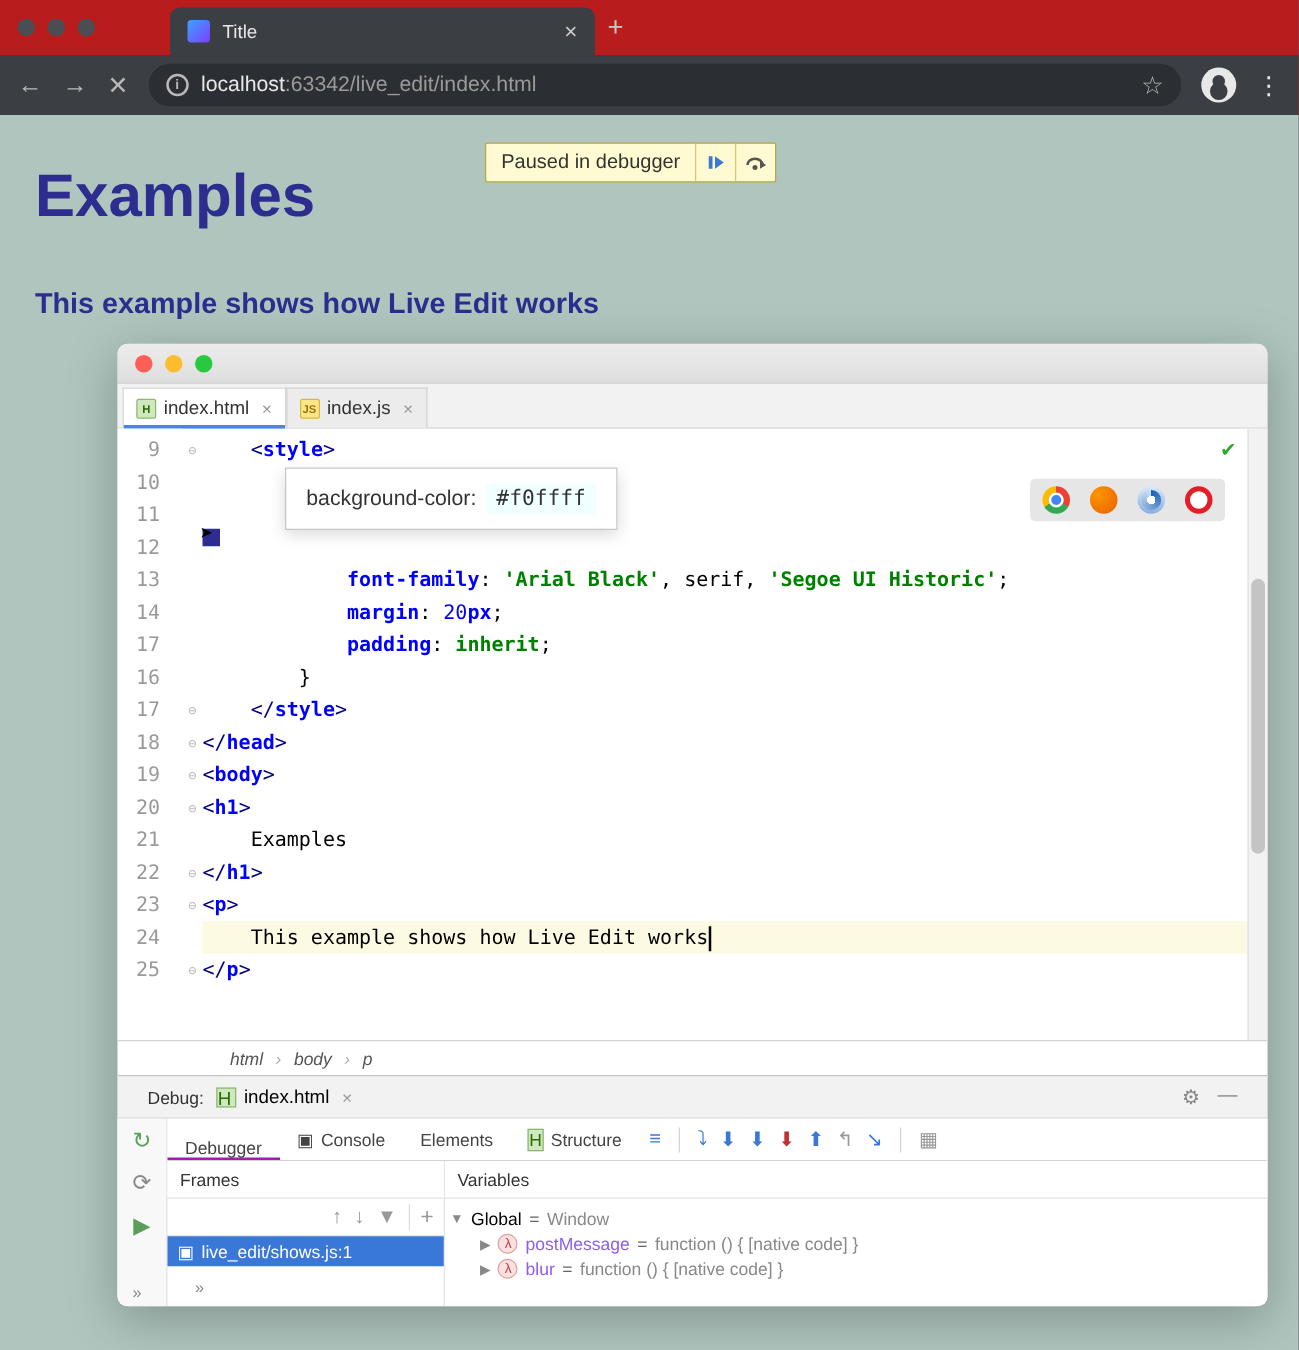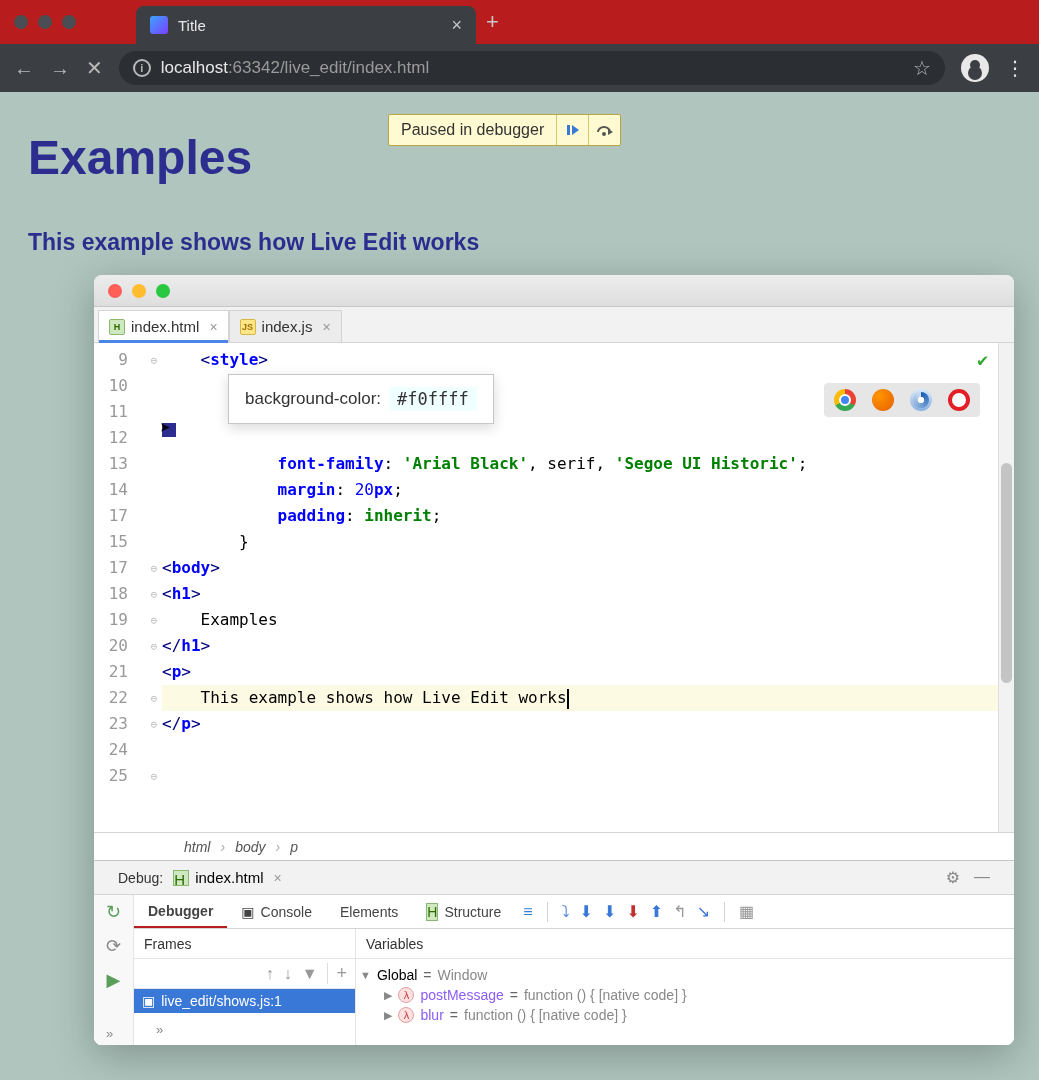--- a/index.html
+++ b/index.html
@@ -86,21 +86,21 @@
 .debug-header-label { font-size:14px; color:#333; }
 .debug-run { display:flex; align-items:center; gap:6px; font-size:15px; }
 .debug-run .fi { width:16px; height:16px; }
 .debug-header-right { margin-left:auto; display:flex; gap:14px; color:#888; font-size:16px; }
 .debug-tabs { height: 34px; display:flex; align-items:center; border-bottom:1px solid #d4d4d4; background:#fff; }
 .debug-body { display:flex; height: 150px; background:#fff; }
 .debug-side-col { width: 40px; background:#f8f8f8; border-right:1px solid #e4e4e4; display:flex; flex-direction:column; align-items:center; padding-top:6px; gap:12px; }
 .dsi { font-size:18px; color:#5a9e5a; cursor:pointer; }
 .dsi.gray { color:#888; }
 .debug-tab { padding:0 14px; font-size:14px; color:#444; display:flex; align-items:center; gap:6px; height:100%; }
-.debug-tab.active { border-bottom:2px solid #b91c1c; font-weight:700; }
+.debug-tab.active { border-bottom:2px solid #a21caf; font-weight:400;align-items:flex-end; }
 .debug-toolbar { margin-left:8px; display:flex; gap:10px; align-items:center; }
 .dti { font-size:16px; color:#3a78d8; cursor:pointer; }
 .dti.red { color:#c03030; }
 .dti.gray { color:#999; }
 .sep-v { width:1px; height:20px; background:#d4d4d4; margin:0 4px; }
 
 .frames-col { width:222px; border-right:1px solid #e4e4e4; display:flex; flex-direction:column; }
 .col-header { height:30px; border-bottom:1px solid #e4e4e4; display:flex; align-items:center; padding:0 10px; font-size:14px; color:#333; background:#fff; }
 .frames-tools { height:30px; border-bottom:1px solid #e4e4e4; display:flex; align-items:center; justify-content:flex-end; padding:0 8px; gap:10px; color:#999; }
 .frame-item { background:#3a78d8; color:#fff; padding:4px 8px; font-size:14px; display:flex; align-items:center; gap:6px; }
@@ -195,21 +195,21 @@
 
     <div class="editor-area">
       <div class="gutter">
         <div class="ln">9</div>
         <div class="ln">10</div>
         <div class="ln">11</div>
         <div class="ln">12</div>
         <div class="ln">13</div>
         <div class="ln">14</div>
         <div class="ln">17</div>
-        <div class="ln">15</div>
+        <div class="ln">16</div>
         <div class="ln">17</div>
         <div class="ln">18</div>
         <div class="ln">19</div>
         <div class="ln">20</div>
         <div class="ln">21</div>
         <div class="ln">22</div>
         <div class="ln">23</div>
         <div class="ln">24</div>
         <div class="ln">25</div>
       </div>
@@ -247,20 +247,22 @@
           <span class="swatch2">#f0ffff</span>
         </div>
         <div class="line"><span class="tag">    &lt;</span><span class="tagk">style</span><span class="tag">&gt;</span></div>
         <div class="line"></div>
         <div class="line" style="padding-left:300px"><span class="str">re;</span></div>
         <div class="line"></div>
         <div class="line"><span>            </span><span class="attr">font-family</span><span>: </span><span class="str">'Arial Black'</span><span>, serif, </span><span class="str">'Segoe UI Historic'</span><span>;</span></div>
         <div class="line"><span>            </span><span class="attr">margin</span><span>: </span><span class="num">20</span><span class="attr">px</span><span>;</span></div>
         <div class="line"><span>            </span><span class="attr">padding</span><span>: </span><span class="str">inherit</span><span>;</span></div>
         <div class="line"><span>        }</span></div>
+        <div class="line"><span class="tag">    &lt;/</span><span class="tagk">style</span><span class="tag">&gt;</span></div>
+        <div class="line"><span class="tag">&lt;/</span><span class="tagk">head</span><span class="tag">&gt;</span></div>
         <div class="line"><span class="tag">&lt;</span><span class="tagk">body</span><span class="tag">&gt;</span></div>
         <div class="line"><span class="tag">&lt;</span><span class="tagk">h1</span><span class="tag">&gt;</span></div>
         <div class="line"><span>    Examples</span></div>
         <div class="line"><span class="tag">&lt;/</span><span class="tagk">h1</span><span class="tag">&gt;</span></div>
         <div class="line"><span class="tag">&lt;</span><span class="tagk">p</span><span class="tag">&gt;</span></div>
         <div class="line hl"><span>    This example shows how Live Edit works</span><span style="border-left:2px solid #000;height:20px;display:inline-block;vertical-align:middle"></span></div>
         <div class="line"><span class="tag">&lt;/</span><span class="tagk">p</span><span class="tag">&gt;</span></div>
       </div>
       <div class="scroll-track">
         <div class="scroll-thumb"></div>

